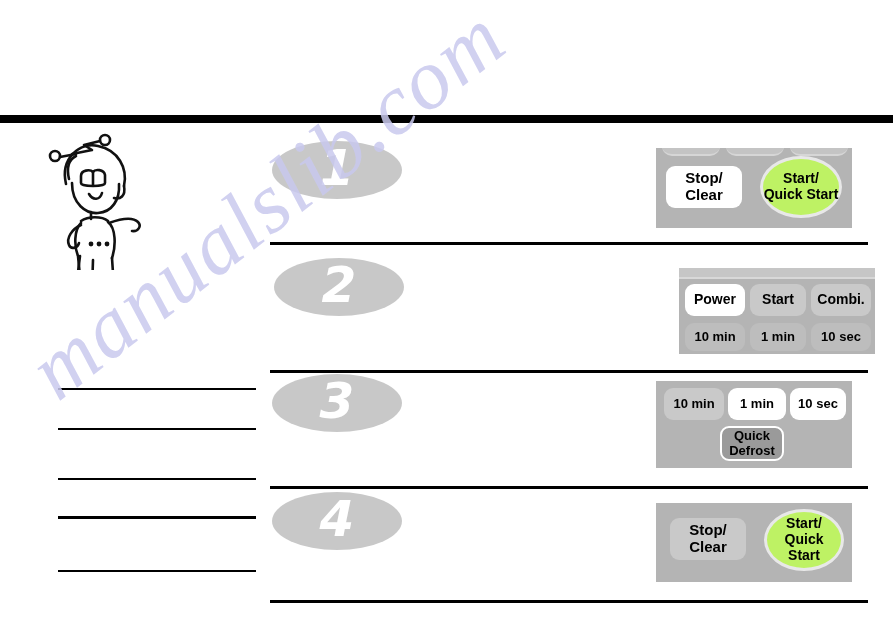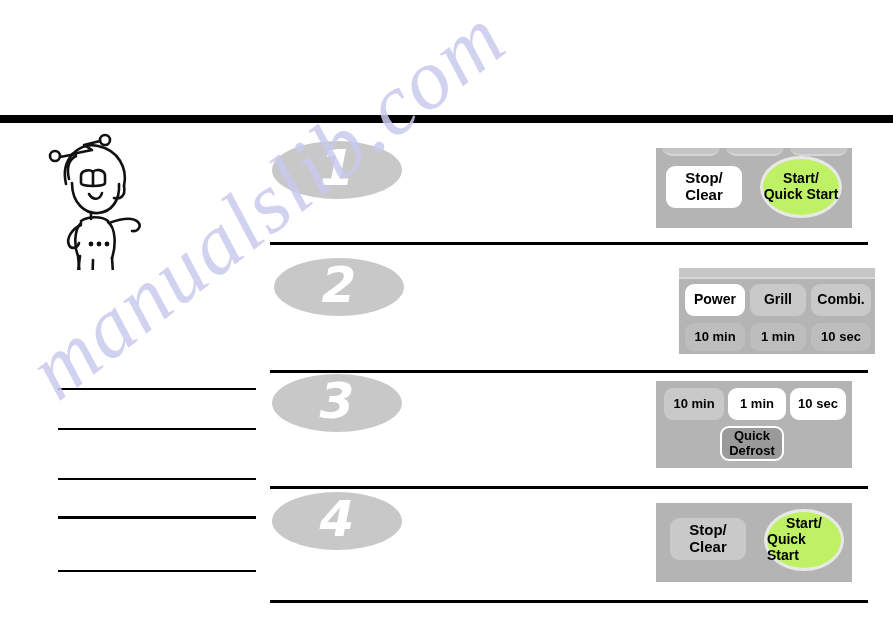--- a/index.html
+++ b/index.html
@@ -127,21 +127,21 @@
     border-radius: 0 0 10px 10px;
     border-bottom: 2px solid #d6d6d6;
   }
 
   .btn {
     position: absolute;
     display: flex;
     flex-direction: column;
     align-items: center;
     justify-content: center;
-    text-align: left;
+    text-align: center;
     font-family: "Liberation Sans", sans-serif;
     font-weight: 600;
     color: #000000;
     line-height: 1.12;
     box-sizing: border-box;
   }
   .btn-rect       { border-radius: 9px; background: #ffffff; }
   .btn-rect-gray  { border-radius: 9px; background: #c9c9c9; }
   .btn-rect-dark  { border-radius: 9px; background: #9a9a9a; border: 2px solid #ffffff; }
   .btn-rect-flat  { border-radius: 9px; background: #bdbdbd; }
@@ -234,21 +234,21 @@
   <span>2</span>
 </div>
 
 <div class="panel" style="left:679px; top:268px; width:196px; height:86px;">
   <div class="panel-strip"></div>
 
   <div class="btn btn-rect" style="left:6px; top:16px; width:60px; height:32px; font-size:14px;">
     <div>Power</div>
   </div>
   <div class="btn btn-rect-gray" style="left:71px; top:16px; width:56px; height:32px; font-size:14px;">
-    <div>Grill</div>
+    <div>Start</div>
   </div>
   <div class="btn btn-rect-gray" style="left:132px; top:16px; width:60px; height:32px; font-size:14px;">
     <div>Combi.</div>
   </div>
 
   <div class="btn btn-rect-flat" style="left:6px; top:55px; width:60px; height:28px; font-size:13px;">
     <div>10 min</div>
   </div>
   <div class="btn btn-rect-flat" style="left:71px; top:55px; width:56px; height:28px; font-size:13px;">
     <div>1 min</div>

